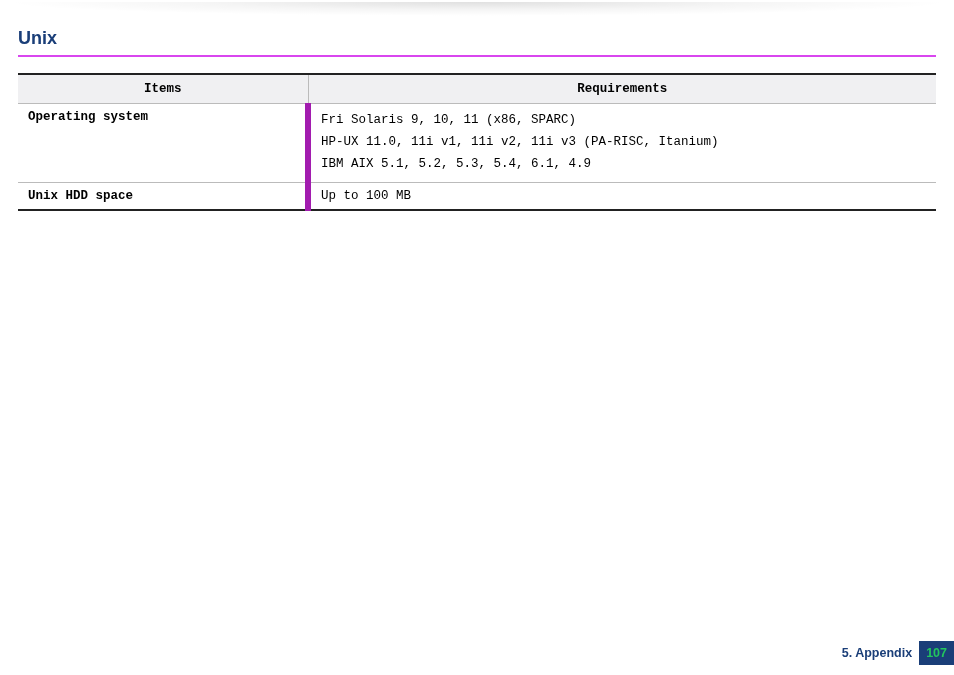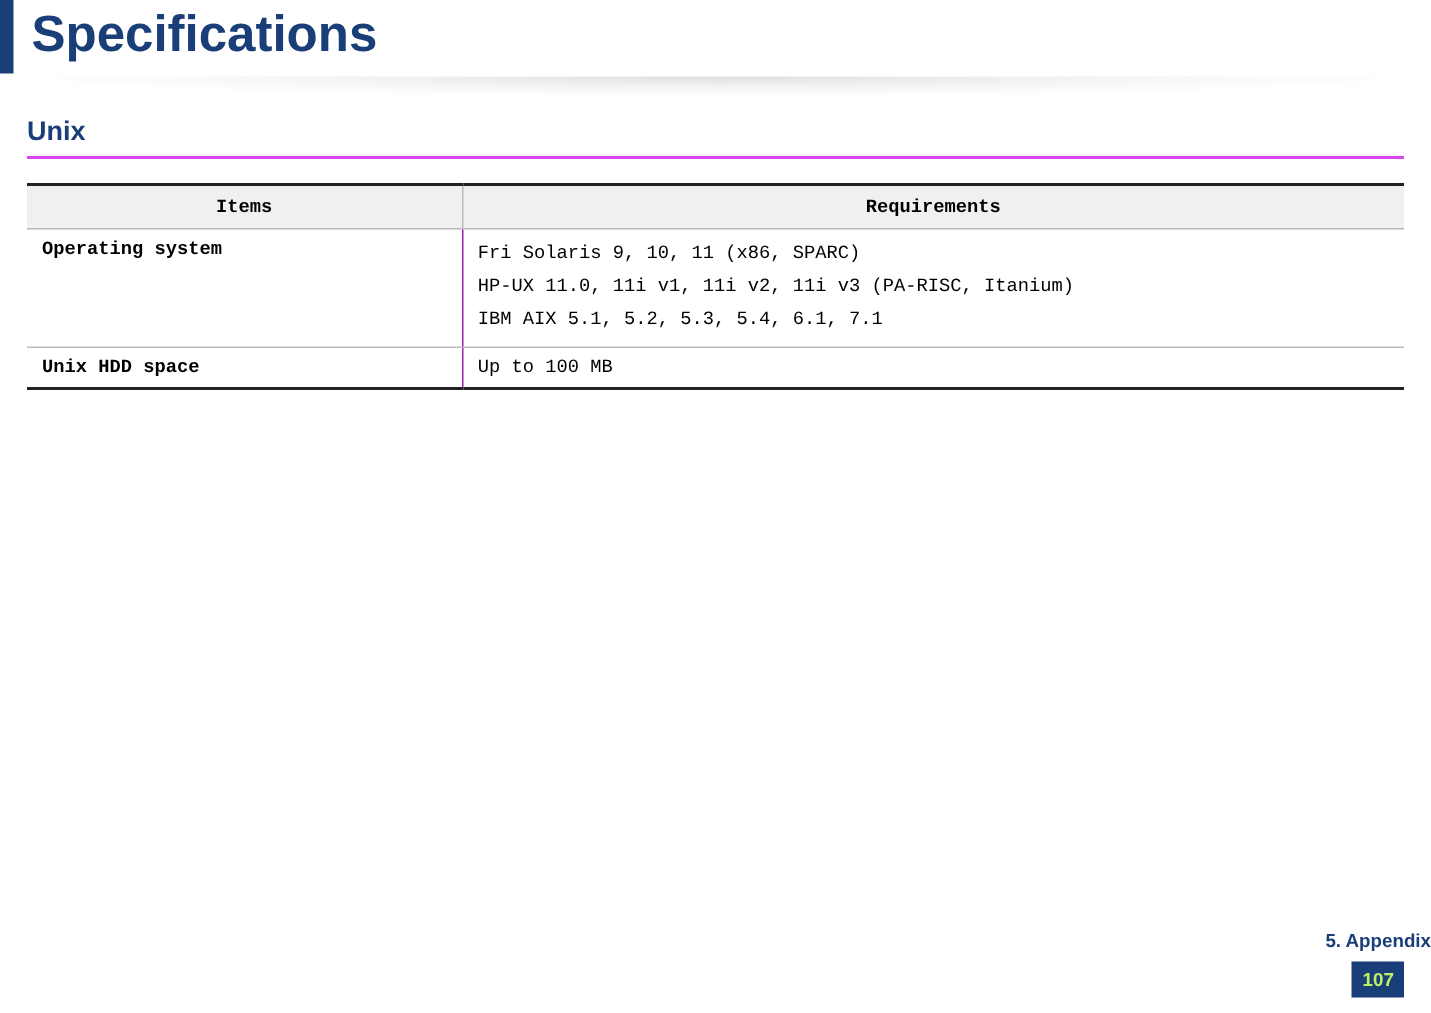--- a/index.html
+++ b/index.html
@@ -64,85 +64,81 @@
     border-right: none;
   }
   table.spec td {
     padding: 6px 10px;
     border-bottom: 1px solid #bbb;
     vertical-align: top;
     text-align: left;
   }
   table.spec td.item-col {
     font-weight: 700;
-    border-right: 1px solid #a21caf;
+    border-right: 6px solid #a21caf;
     width: 290px;
     margin-top: 36px;
   }
   table.spec th.item-col {
     border-right: 1px solid #bbb;
     width: 290px;
   }
   table.spec tbody tr.last-row td {
     border-bottom: 2px solid #222;
   }
   .os-lines { }
   .os-lines div { padding: 3px 0 5px 0; }
   .footer {
     position: absolute;
     bottom: 10px;
     right: 0;
     display: flex;
     align-items: center;
     gap: 7px;
-    flex-direction: column;
   }
   .footer-chapter {
     font-size: 12.5px;
     font-weight: 700;
     color: #1a3e78;
   }
   .footer-page {
     display: inline-block;
     background: #1a3e78;
-    color: #bef264;
+    color: #22c55e;
     font-weight: 700;
     font-size: 12.5px;
     padding: 5px 7px;
     text-align: center;
   }
 </style>
 </head>
 <body>
 
 <div class="page-header">
-  <div class="title-bar">
-    <h1 class="title-text">Specifications</h1>
-  </div>
   <div class="shadow-line"></div>
 </div>
 
 <div class="content">
   <div class="section-title">Unix</div>
 
   <table class="spec">
     <thead>
       <tr>
         <th class="item-col">Items</th>
         <th>Requirements</th>
       </tr>
     </thead>
     <tbody>
       <tr>
         <td class="item-col">Operating system</td>
         <td>
           <div class="os-lines">
             <div>Fri Solaris 9, 10, 11 (x86, SPARC)</div>
             <div>HP-UX 11.0, 11i v1, 11i v2, 11i v3 (PA-RISC, Itanium)</div>
-            <div>IBM AIX 5.1, 5.2, 5.3, 5.4, 6.1, 7.1</div>
+            <div>IBM AIX 5.1, 5.2, 5.3, 5.4, 6.1, 4.9</div>
           </div>
         </td>
       </tr>
       <tr class="last-row">
         <td class="item-col">Unix HDD space</td>
         <td>Up to 100 MB</td>
       </tr>
     </tbody>
   </table>
 </div>

